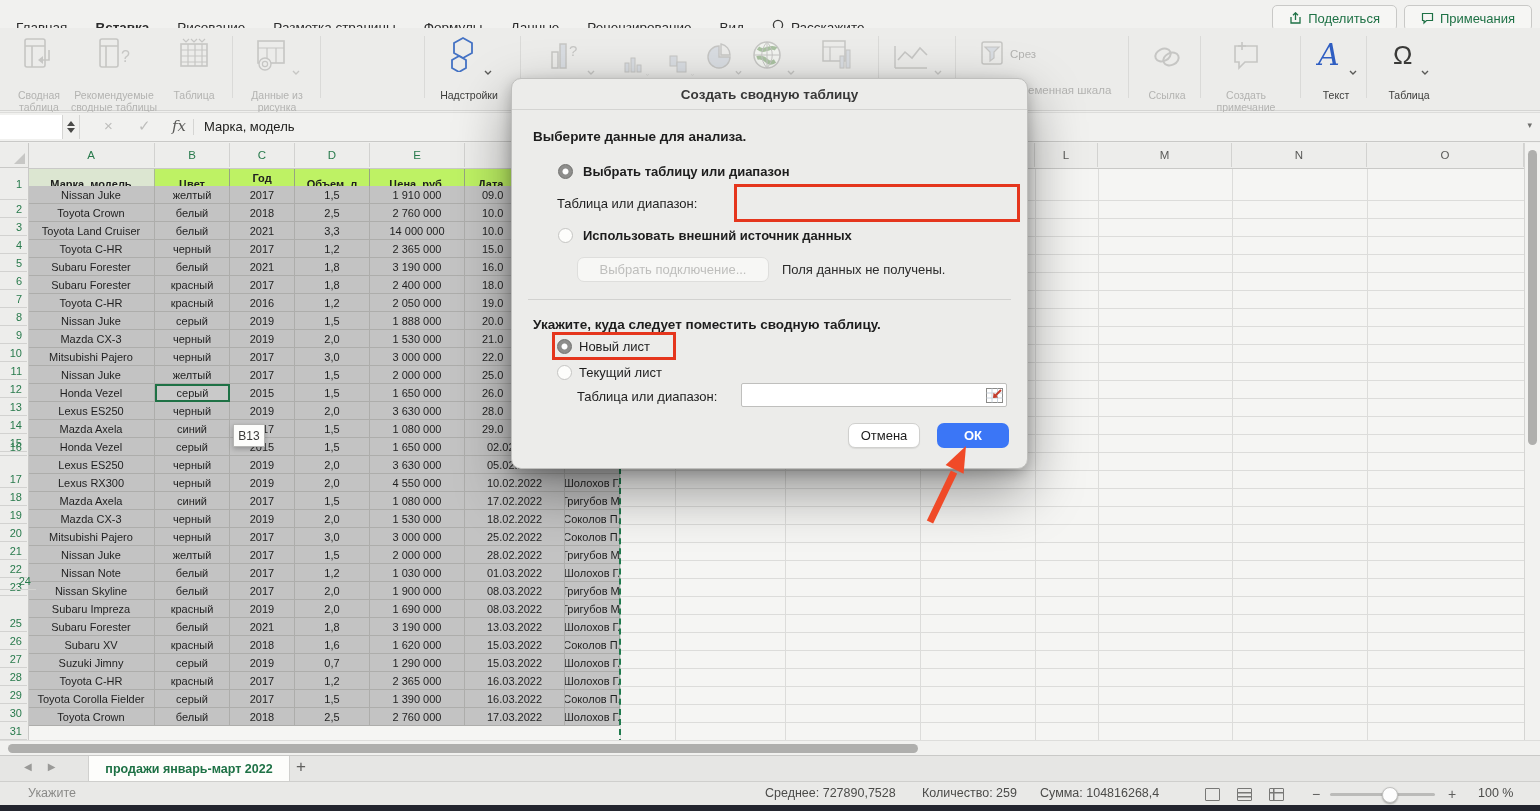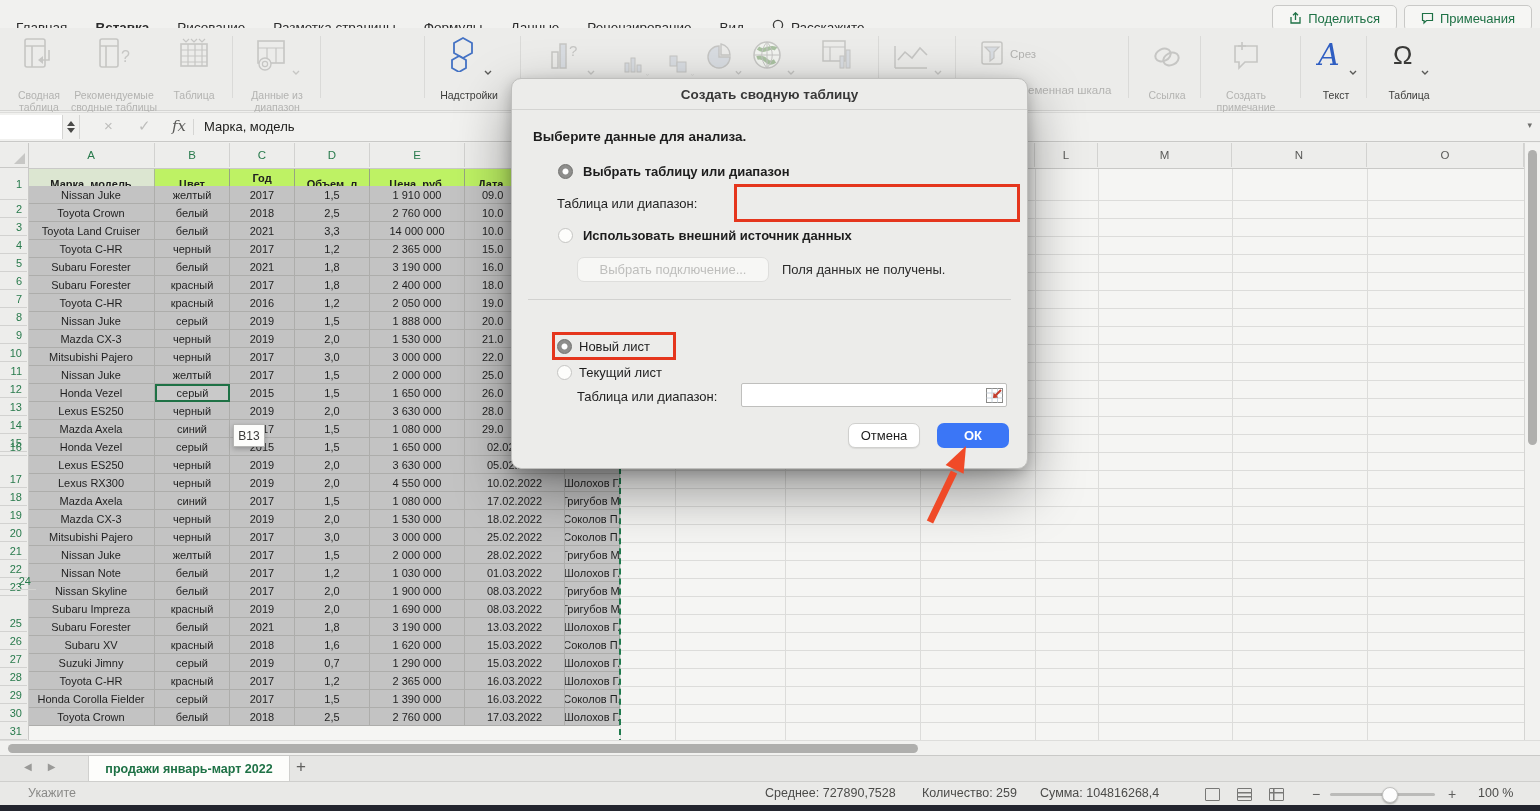--- a/index.html
+++ b/index.html
@@ -218,21 +218,21 @@
               <path d="M3 10h26M12 10v15M21 10v15" stroke="#C6C6C4" stroke-width="1.2"></path>
               <circle cx="10" cy="26" r="6" fill="#ECECEA" stroke="#C6C6C4" stroke-width="1.4"></circle>
               <circle cx="10" cy="26" r="2.6" fill="none" stroke="#C6C6C4" stroke-width="1.2"></circle>
             </svg></span>
           <svg width="8" height="6" viewBox="0 0 8 6">
             <path d="M1 1l3 3 3-3" fill="none" stroke="#C6C6C4" stroke-width="1.4"></path>
           </svg>
         </div>
         <div class="rlabel">
           <div>Данные из</div>
-          <div>диапазон</div>
+          <div>рисунка</div>
         </div>
       </div>
       <div class="ritem" style="left: 428px; width: 82px;">
         <div class="ricon">
           <span class="ricn"><svg width="34" height="36" viewBox="0 0 34 36">
               <path d="M16 2l9 5v10l-9 5-9-5V7z" fill="none" stroke="#4472C4" stroke-width="1.8"></path>
               <path d="M12 20l7 4v8l-7 4-7-4v-8z" fill="#ECECEA" stroke="#4472C4" stroke-width="1.8"></path>
             </svg></span>
           <svg width="8" height="6" viewBox="0 0 8 6">
             <path d="M1 1l3 3 3-3" fill="none" stroke="#5a5a58" stroke-width="1.4"></path>
@@ -648,21 +648,21 @@
         <div class="dc">1 290 000</div>
         <div class="dc">15.03.2022</div>
         <div class="dc">Шолохов Г.</div>
         <div class="dc">Toyota C-HR</div>
         <div class="dc">красный</div>
         <div class="dc">2017</div>
         <div class="dc">1,2</div>
         <div class="dc">2 365 000</div>
         <div class="dc">16.03.2022</div>
         <div class="dc">Шолохов Г.</div>
-        <div class="dc">Honda Corolla Fielder</div>
+        <div class="dc">Toyota Corolla Fielder</div>
         <div class="dc">серый</div>
         <div class="dc">2017</div>
         <div class="dc">1,5</div>
         <div class="dc">1 390 000</div>
         <div class="dc">16.03.2022</div>
         <div class="dc">Соколов П.</div>
         <div class="dc">Toyota Crown</div>
         <div class="dc">белый</div>
         <div class="dc">2018</div>
         <div class="dc">2,5</div>
@@ -768,20 +768,21 @@
     <div class="rlbl" style="left:45px;top:117px">Таблица или диапазон:</div>
     <div class="redbox" style="left:222px;top:105px;width:286px;height:38px"></div>
 
     <div class="radio" style="left:46px;top:149px"></div>
     <div class="rlbl b" style="left:71px;top:149px">Использовать внешний источник данных</div>
 
     <div class="dbtn ghost" style="left:65px;top:178px;width:192px">Выбрать подключение...</div>
     <div class="dnote" style="left:270px;top:183px">Поля данных не получены.</div>
 
     <div class="dsep" style="top:220px"></div>
+    <div class="dh" style="left:21px;top:238px">Укажите, куда следует поместить сводную таблицу.</div>
 
     <div class="radio sel" style="left:45px;top:260px"></div>
     <div class="rlbl" style="left:67px;top:260px">Новый лист</div>
     <div class="redbox" style="left:40px;top:253px;width:124px;height:28px"></div>
 
     <div class="radio" style="left:45px;top:286px"></div>
     <div class="rlbl" style="left:67px;top:286px">Текущий лист</div>
 
     <div class="rlbl" style="left:65px;top:310px">Таблица или диапазон:</div>
     <div class="dfield" style="left:229px;top:304px;width:266px;height:24px">

